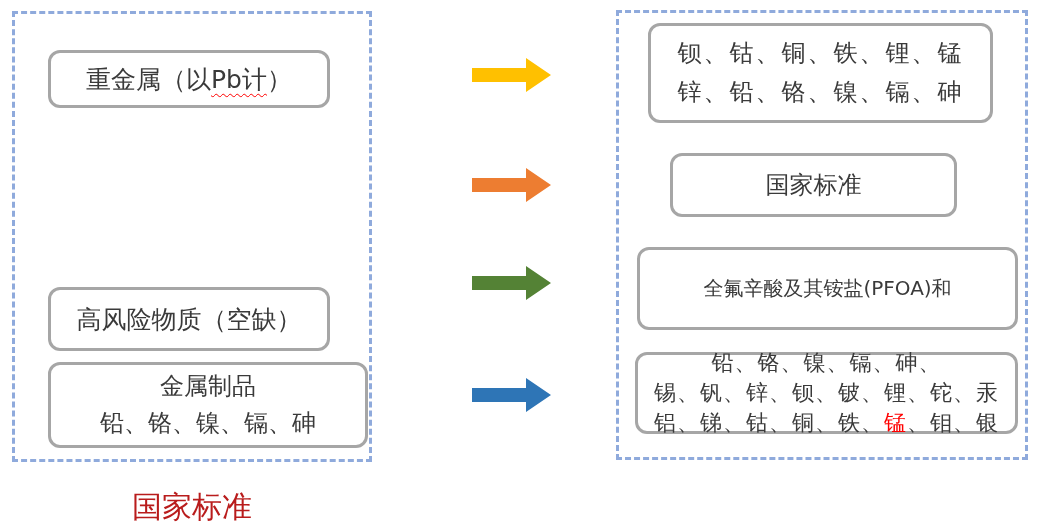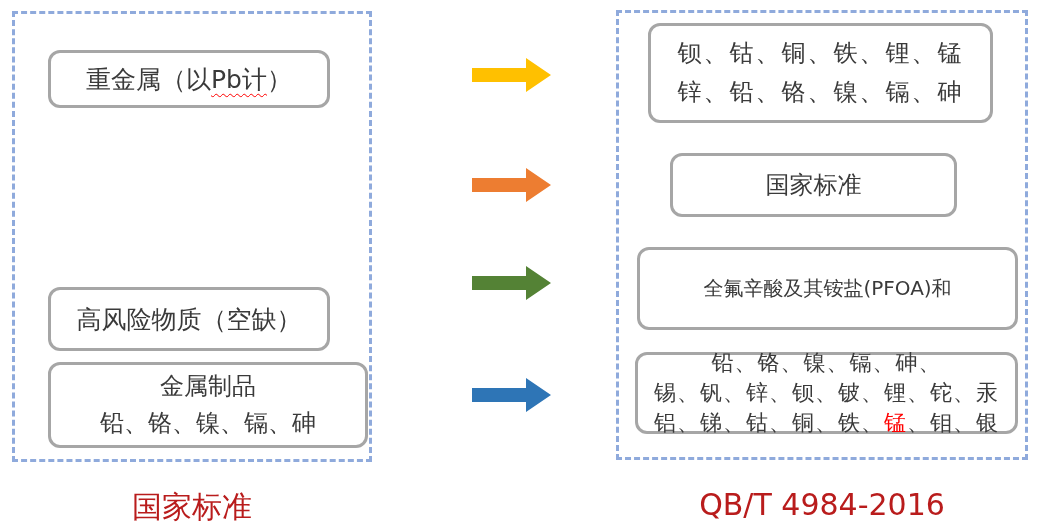--- a/index.html
+++ b/index.html
@@ -110,15 +110,14 @@
     <polygon points="0,11 54,11 54,1 79,18 54,35 54,25 0,25" fill="#ED7D31"></polygon>
   </svg>
   <svg class="arrow a3" viewBox="0 0 80 36">
     <polygon points="0,11 54,11 54,1 79,18 54,35 54,25 0,25" fill="#548235"></polygon>
   </svg>
   <svg class="arrow a4" viewBox="0 0 80 36">
     <polygon points="0,11 54,11 54,1 79,18 54,35 54,25 0,25" fill="#2E75B6"></polygon>
   </svg>
 
   <div class="caption caption-left">国家标准</div>
-  <div class="caption caption-right">QB/T 4984-2016</div>
 
 </div>
 
 </body></html>

